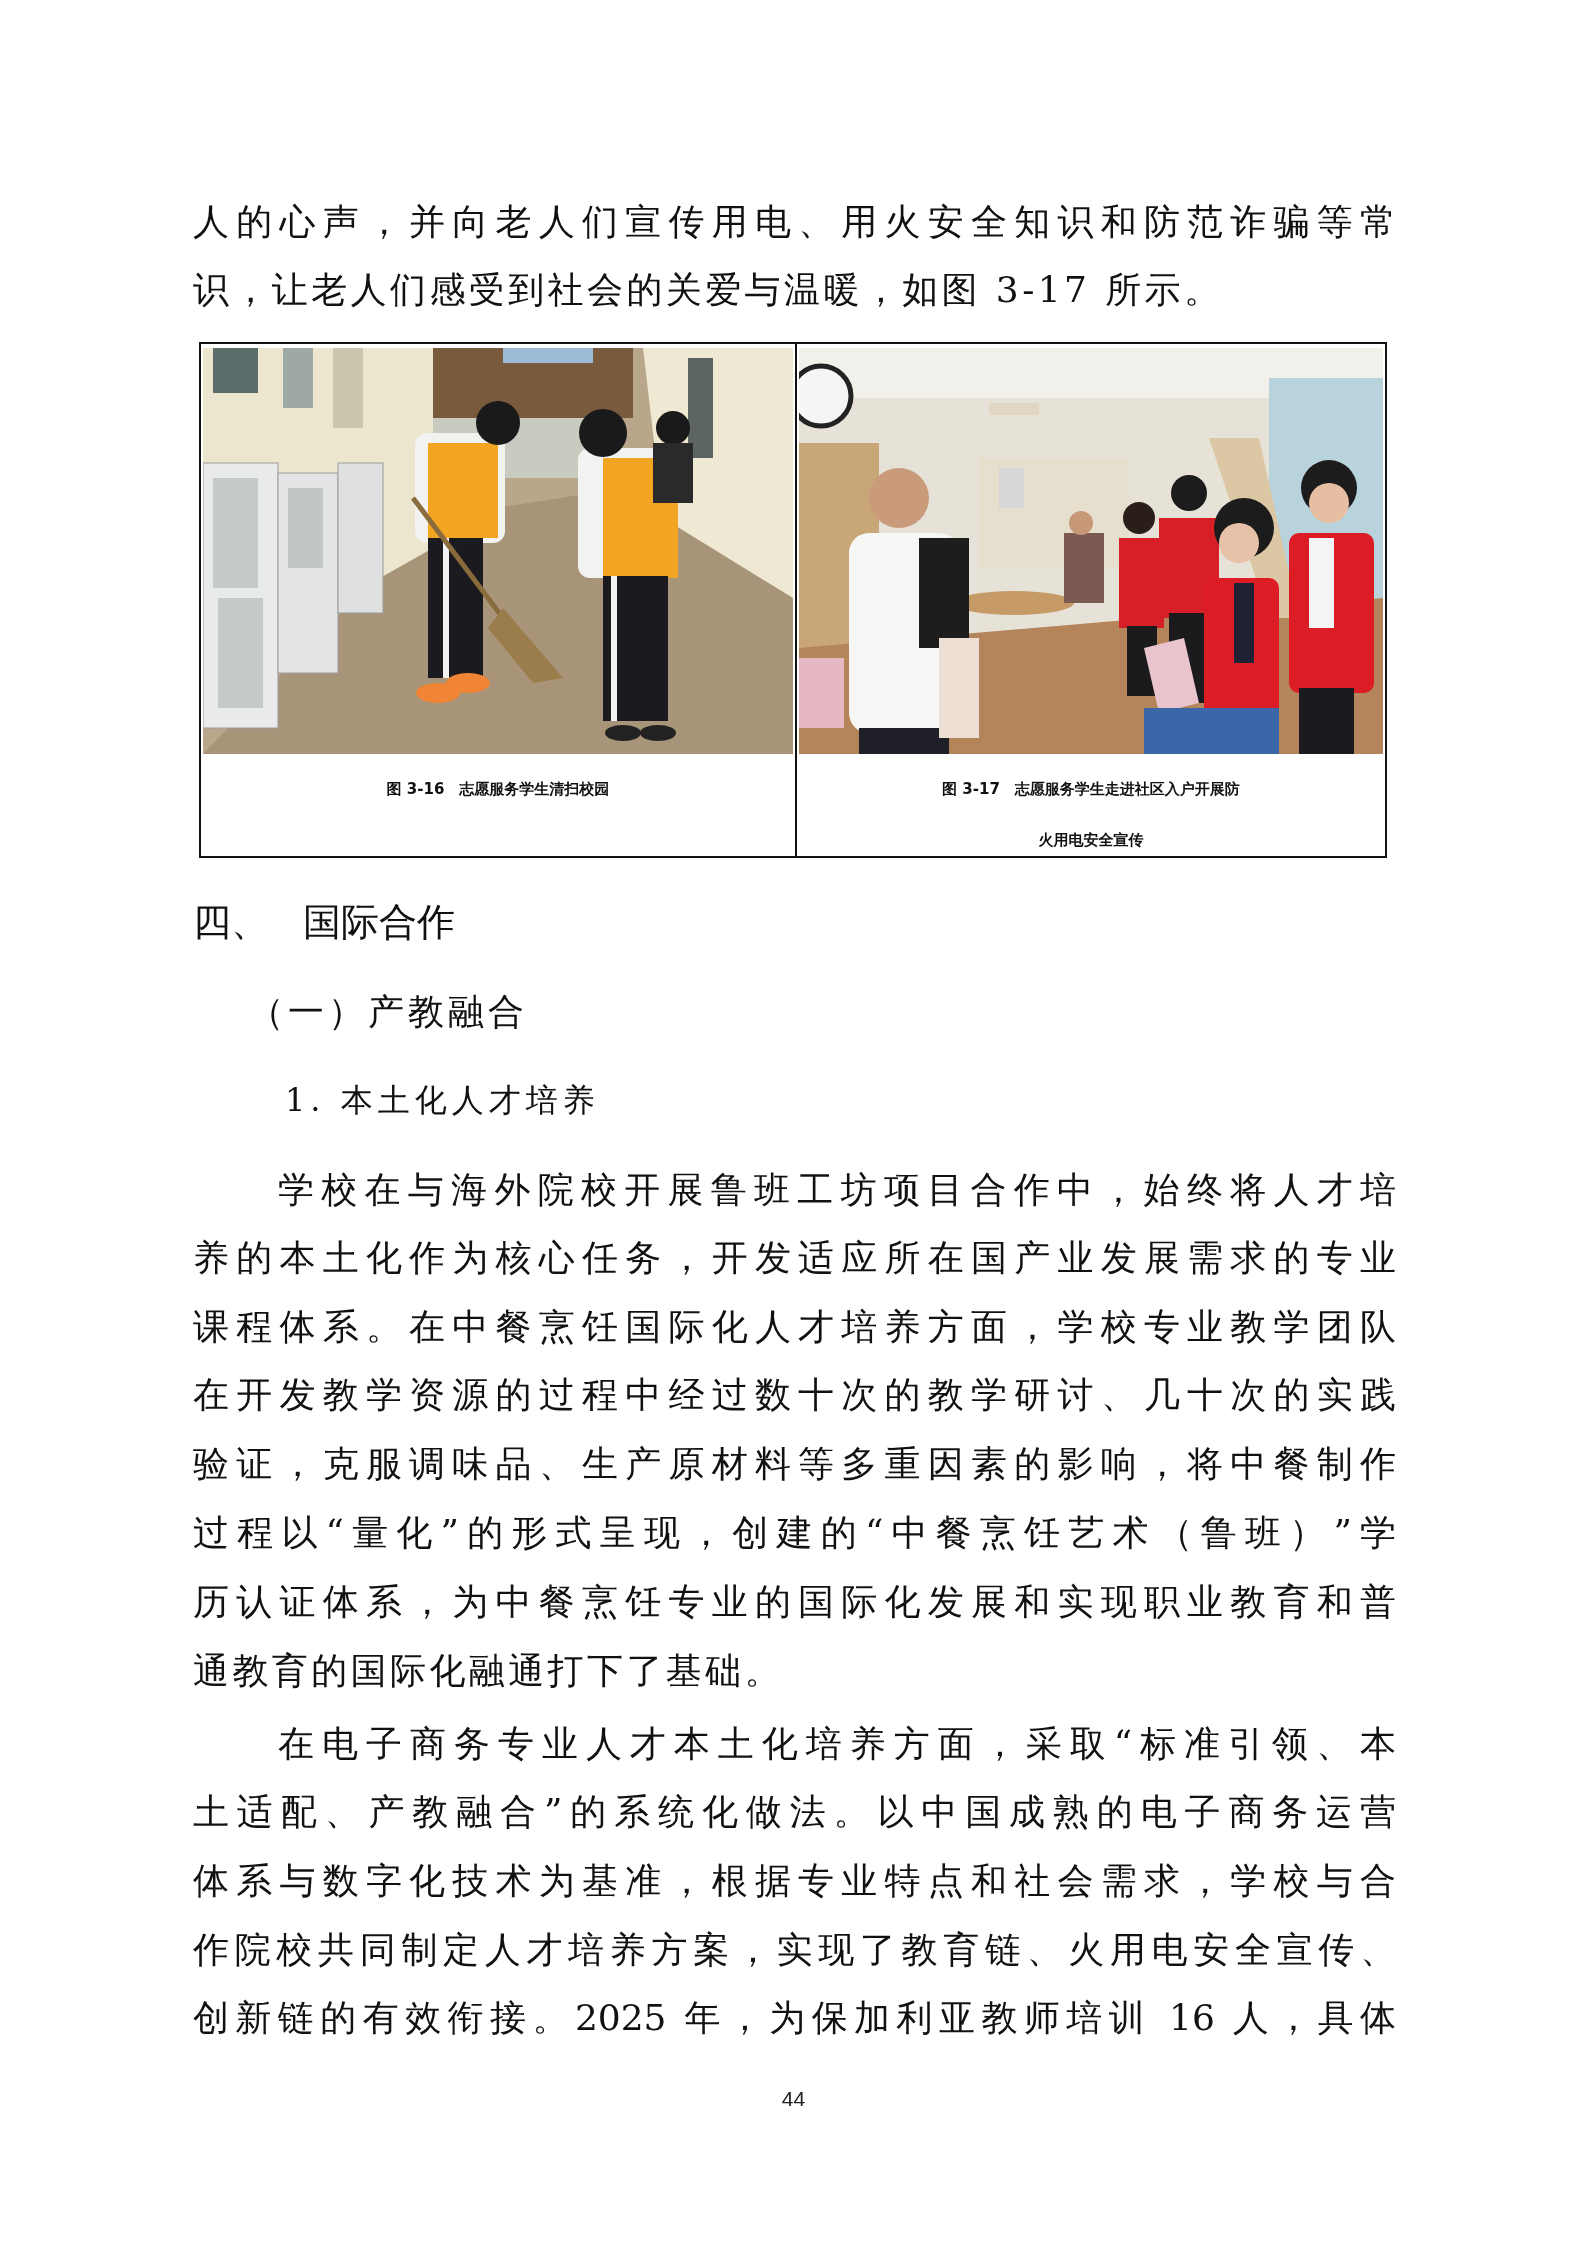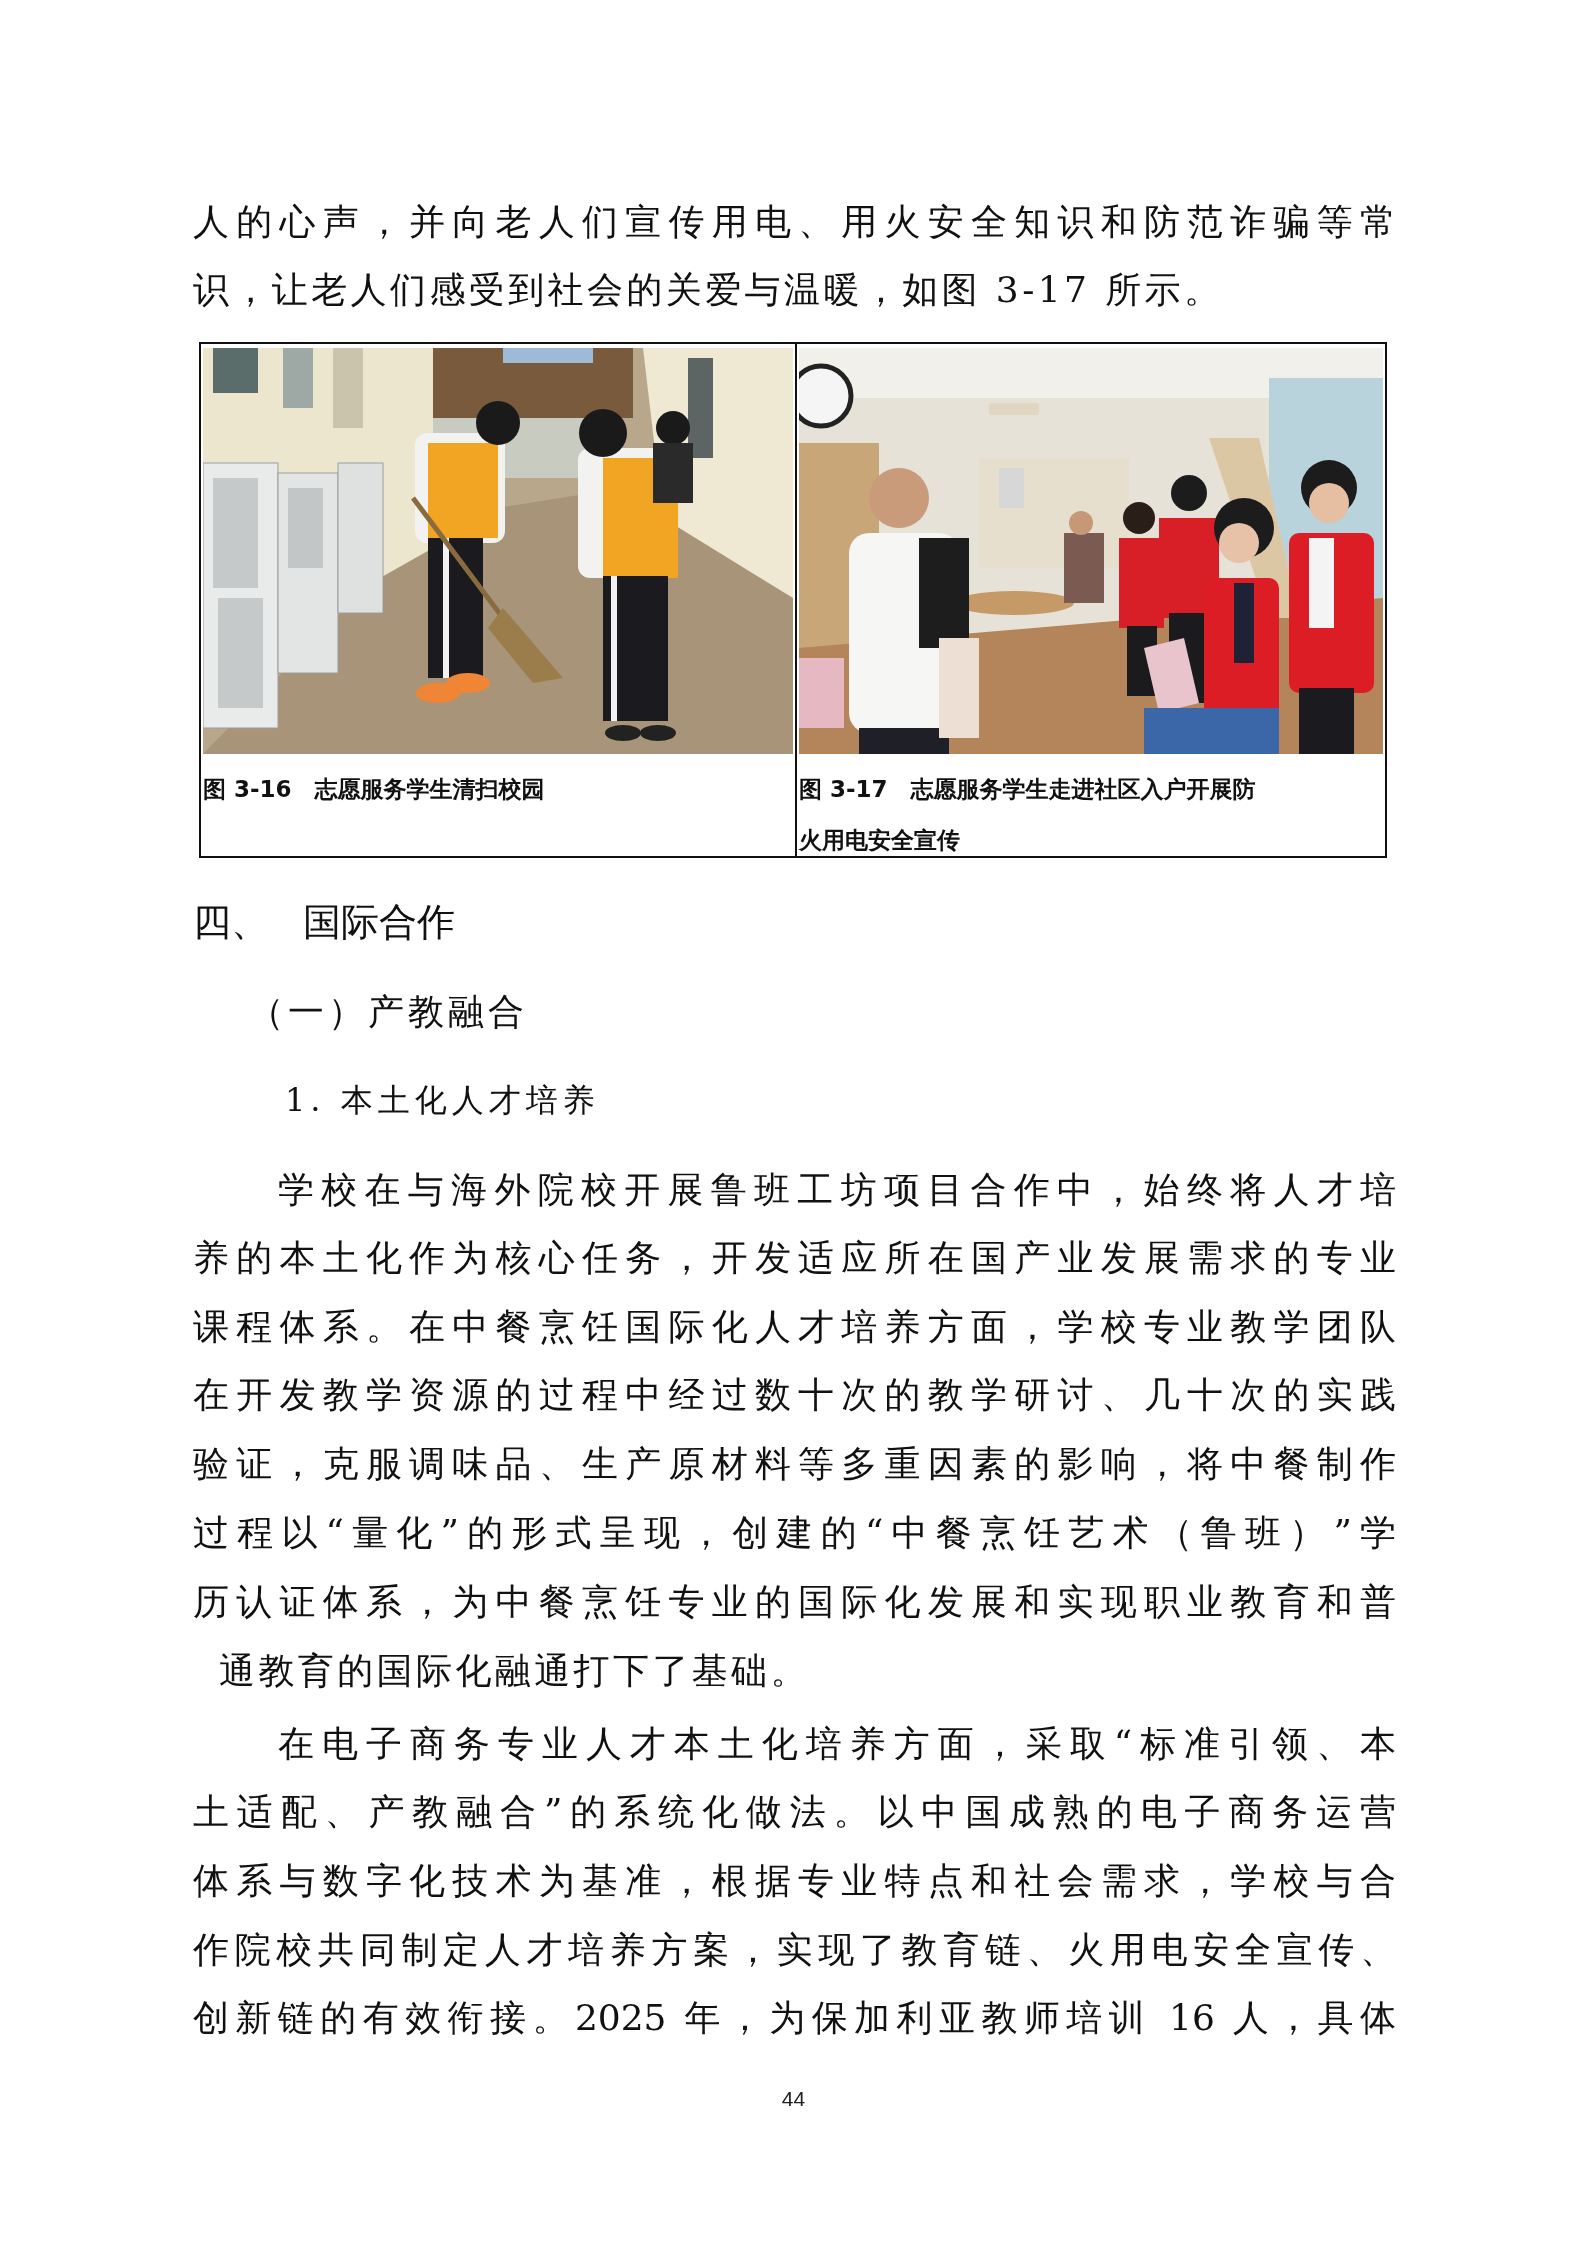--- a/index.html
+++ b/index.html
@@ -57,22 +57,23 @@
       top: 4px;
       height: 406px;
       overflow: hidden;
     }
     .photo.left { left: 2px; width: 590px; }
     .photo.right { left: 598px; width: 584px; }
     .caption {
       position: absolute;
       font-family: "DejaVu Sans", "Liberation Sans", sans-serif;
       font-weight: bold;
-      font-size: 23px;
+      font-size: 15px;
       line-height: 30px;
+      text-align: center;
       color: #111;
     }
     .caption.left { left: 2px; width: 590px; top: 430px; }
     .caption.right { left: 598px; width: 584px; top: 430px; }
     .caption .l2 { display: block; margin-top: 21px; }
 
     .heading1 {
       position: absolute;
       left: 193px;
       top: 900px;
@@ -244,21 +245,21 @@
 
 <div class="heading3">1. 本土化人才培养</div>
 
 <div class="line justify indent" style="top:1168px;">学校在与海外院校开展鲁班工坊项目合作中，始终将人才培</div>
 <div class="line justify" style="top:1236px;">养的本土化作为核心任务，开发适应所在国产业发展需求的专业</div>
 <div class="line justify" style="top:1305px;">课程体系。在中餐烹饪国际化人才培养方面，学校专业教学团队</div>
 <div class="line justify" style="top:1373px;">在开发教学资源的过程中经过数十次的教学研讨、几十次的实践</div>
 <div class="line justify" style="top:1442px;">验证，克服调味品、生产原材料等多重因素的影响，将中餐制作</div>
 <div class="line justify" style="top:1511px;">过程以“量化”的形式呈现，创建的“中餐烹饪艺术（鲁班）”学</div>
 <div class="line justify" style="top:1580px;">历认证体系，为中餐烹饪专业的国际化发展和实现职业教育和普</div>
-<div class="line" style="top:1649px;margin-left:26px;">通教育的国际化融通打下了基础。</div>
+<div class="line" style="top:1649px;">通教育的国际化融通打下了基础。</div>
 
 <div class="line justify indent" style="top:1722px;">在电子商务专业人才本土化培养方面，采取“标准引领、本</div>
 <div class="line justify" style="top:1790px;">土适配、产教融合”的系统化做法。以中国成熟的电子商务运营</div>
 <div class="line justify" style="top:1859px;">体系与数字化技术为基准，根据专业特点和社会需求，学校与合</div>
 <div class="line justify" style="top:1928px;">作院校共同制定人才培养方案，实现了教育链、火用电安全宣传、</div>
 <div class="line justify" style="top:1996px;">创新链的有效衔接。2025 年，为保加利亚教师培训 16 人，具体</div>
 
 <div class="page-number">44</div>
 
 </body></html>

